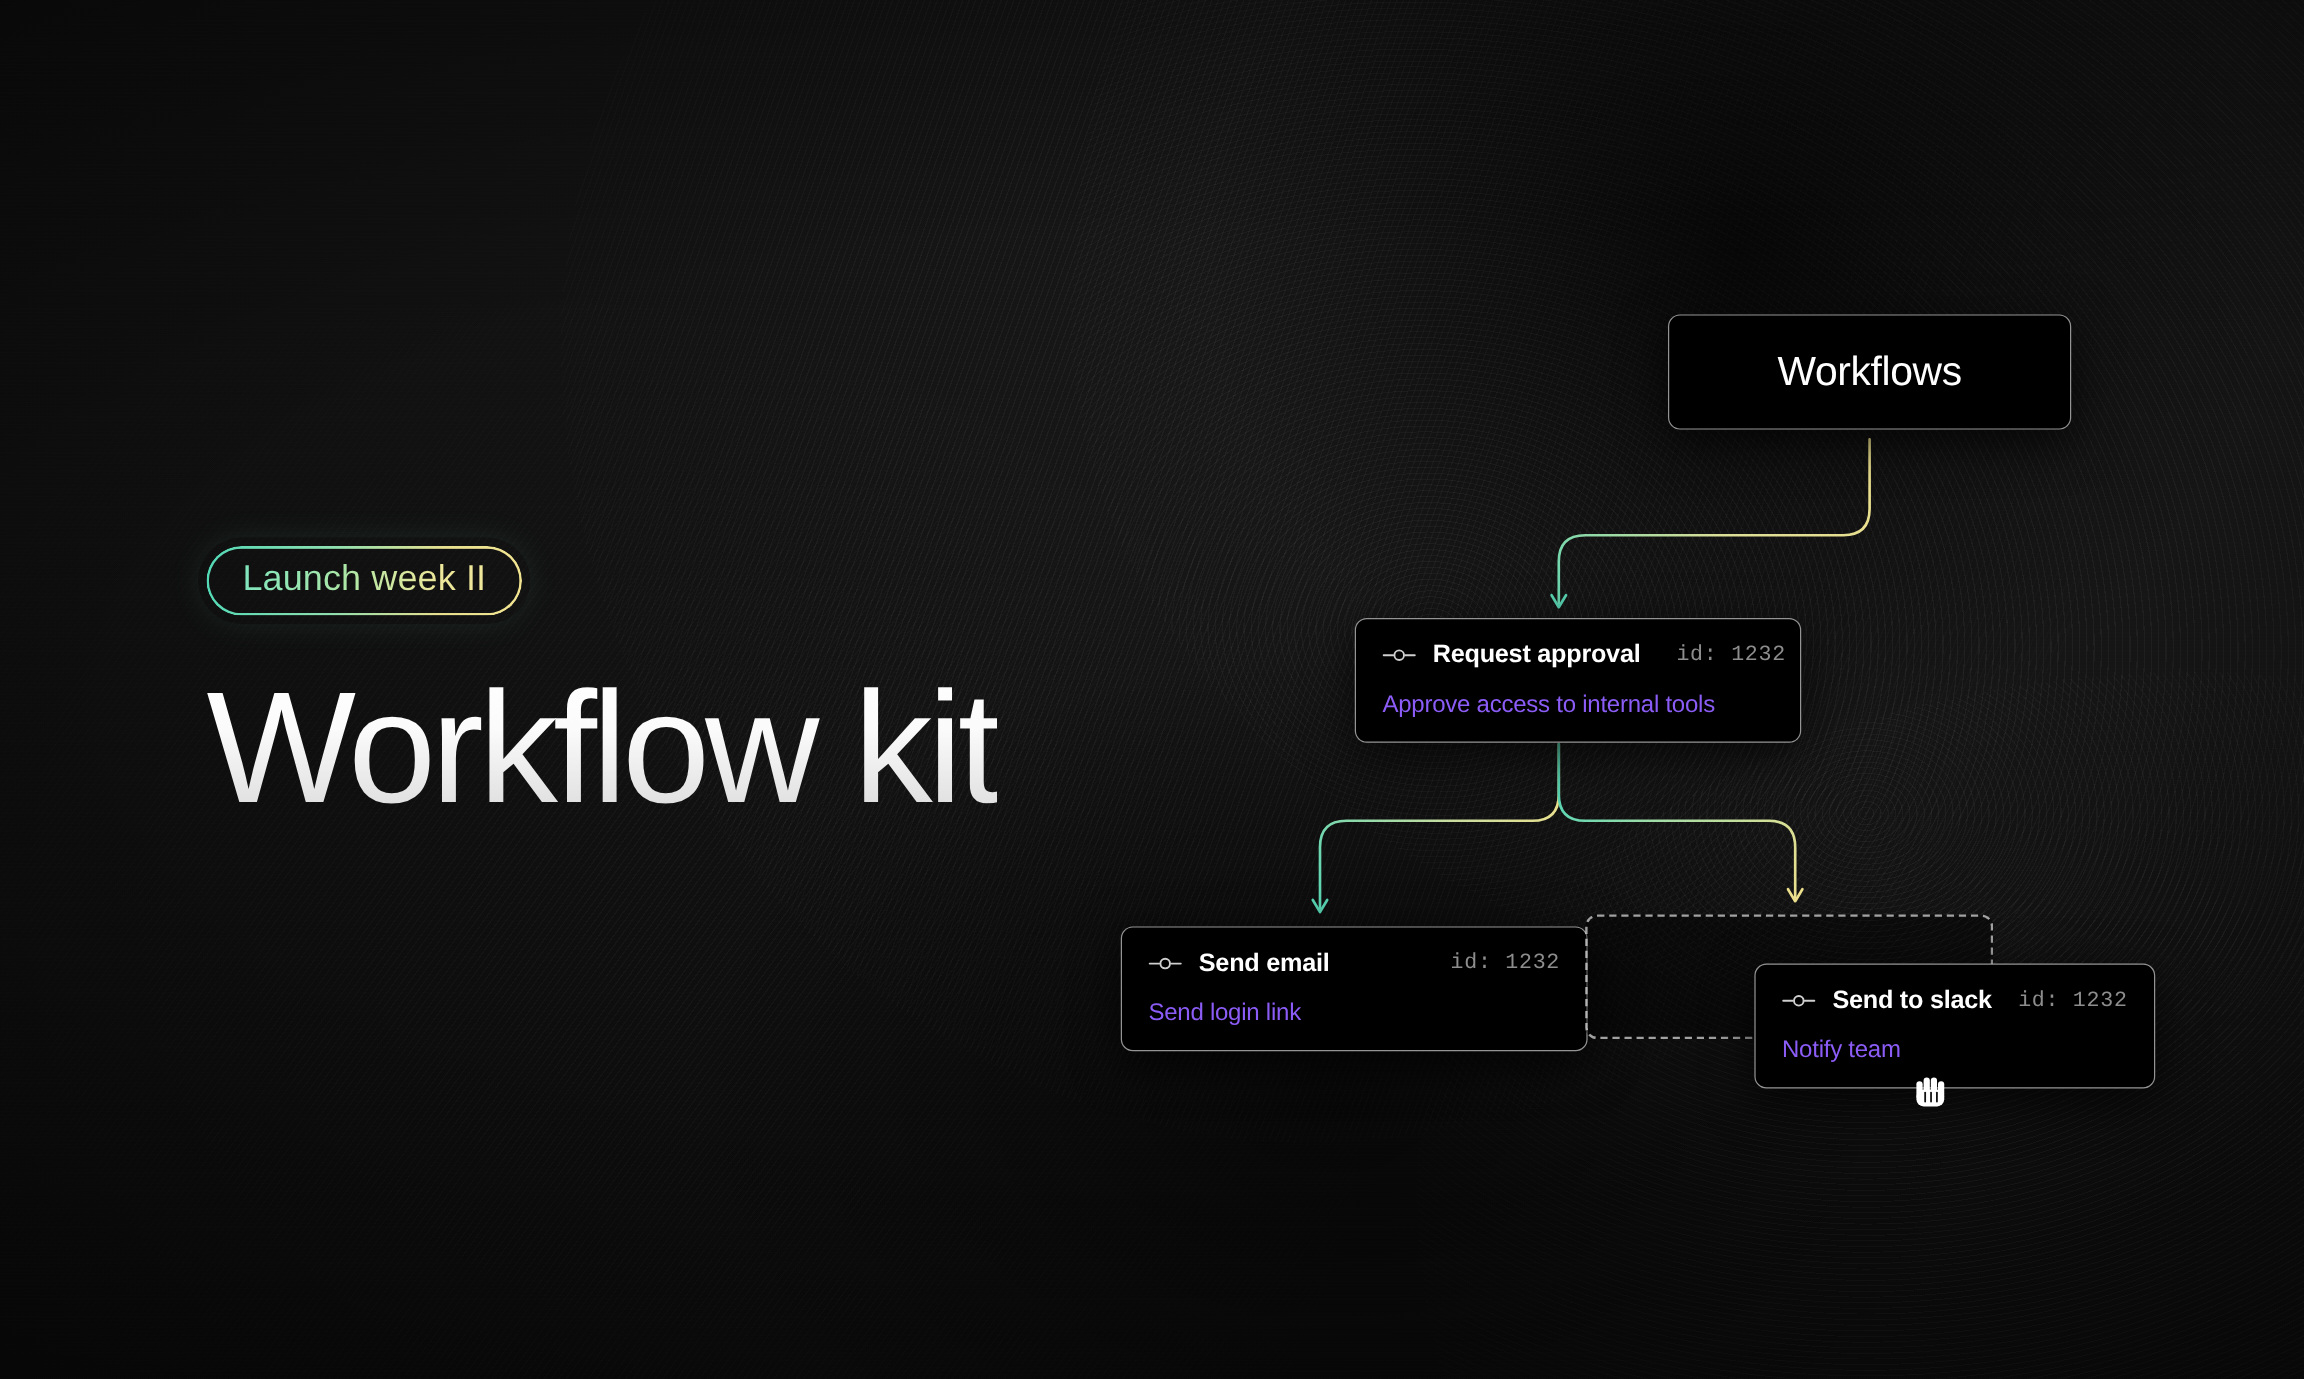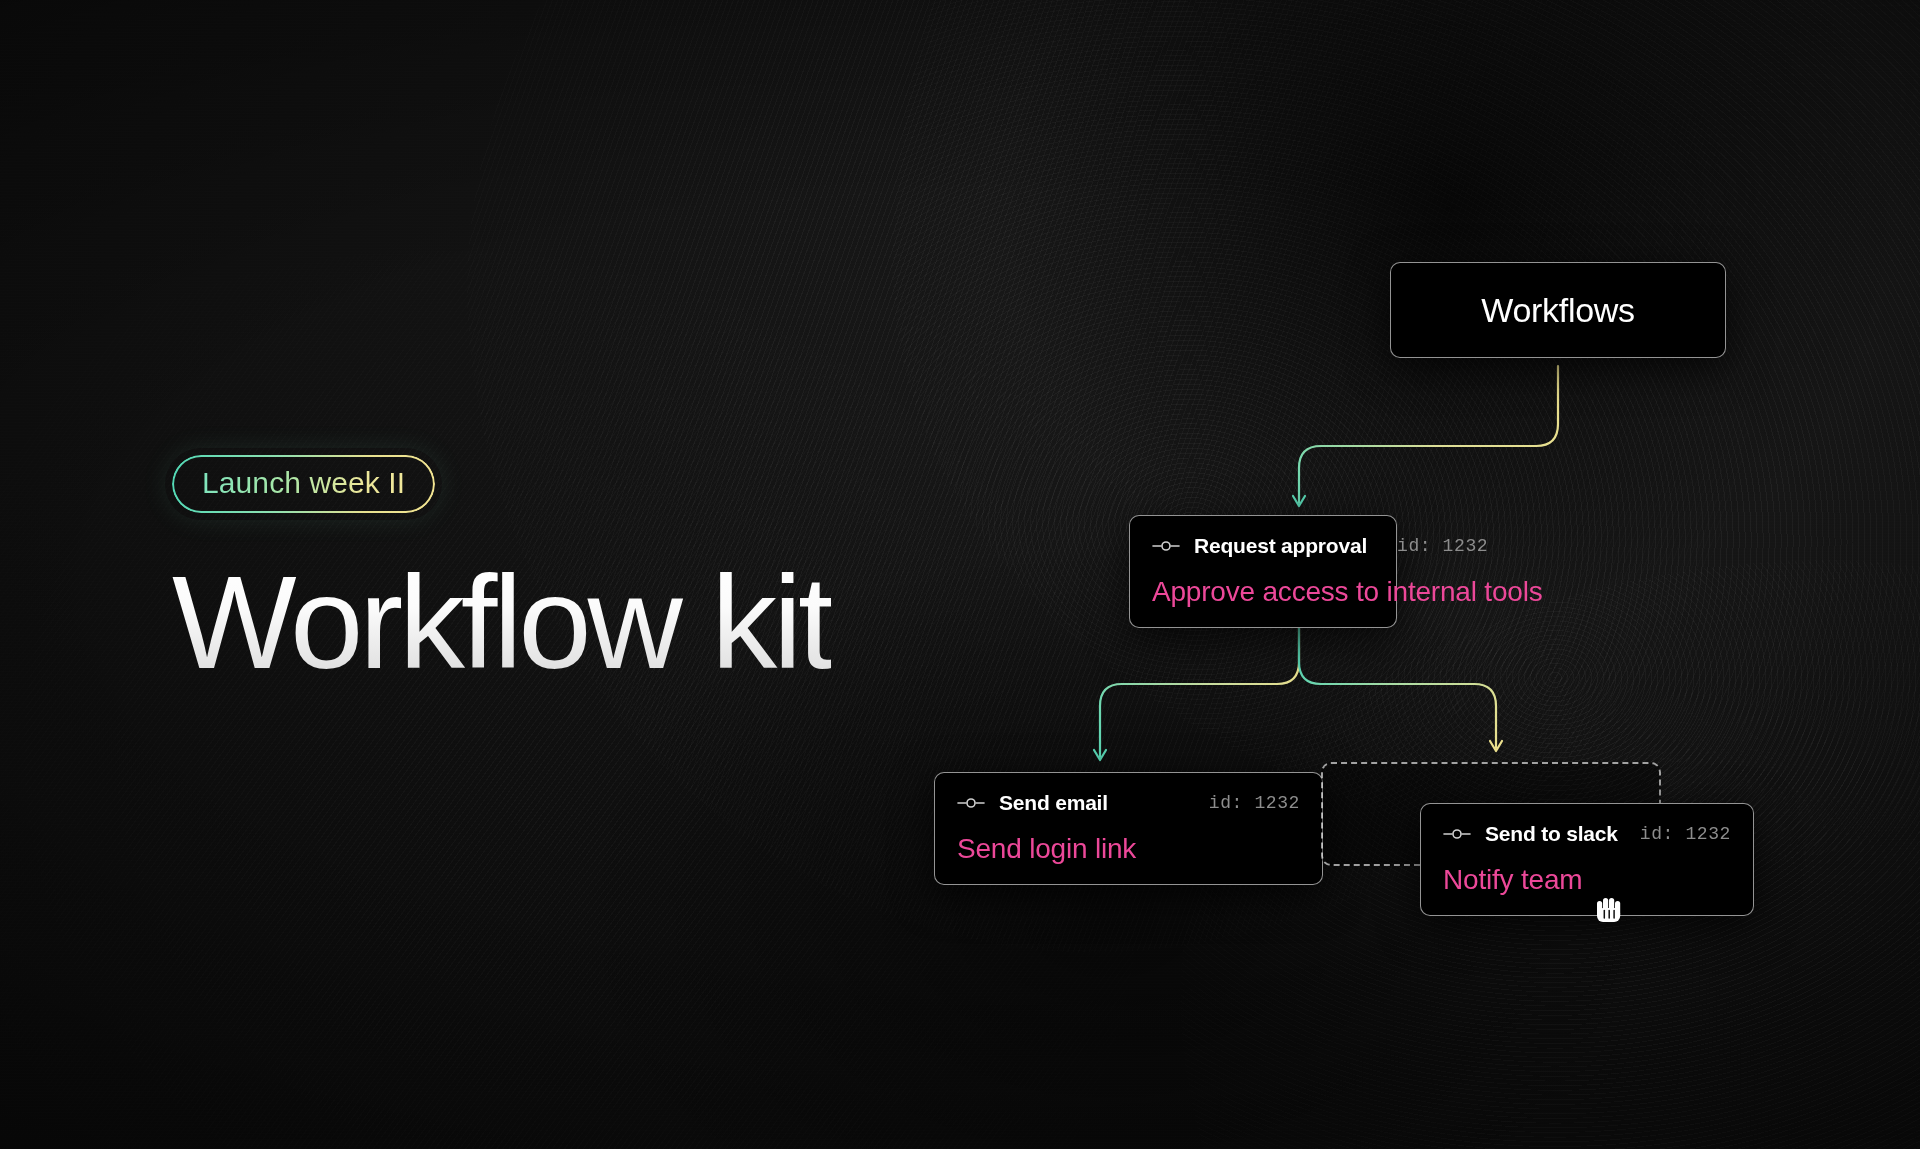--- a/index.html
+++ b/index.html
@@ -233,40 +233,40 @@
   .step-id {
     margin-left: auto;
     font-family: "Liberation Mono", "DejaVu Sans Mono", monospace;
     font-size: 18px;
     color: #8d8d8d;
     letter-spacing: .6px;
     white-space: nowrap;
   }
   .step-desc {
     margin-top: 17px;
-    font-size: 28px;
-    color: #ec4899;
+    font-size: 20px;
+    color: #8b5cf6;
     letter-spacing: -.2px;
     white-space: nowrap;
   }
 
   .node--approval {
     left: 1129px;
     top: 515px;
-    width: 268px;
+    width: 372px;
   }
   .node--approval .step-id { margin-left: 16px; }
 
   .node--email {
     left: 934px;
     top: 772px;
     width: 389px;
   }
   .node--slack {
-    left: 1420px;
+    left: 1462px;
     top: 803px;
     width: 334px;
     z-index: 9;
   }
 
   .placeholder {
     position: absolute;
     left: 1321px;
     top: 762px;
     width: 340px;

